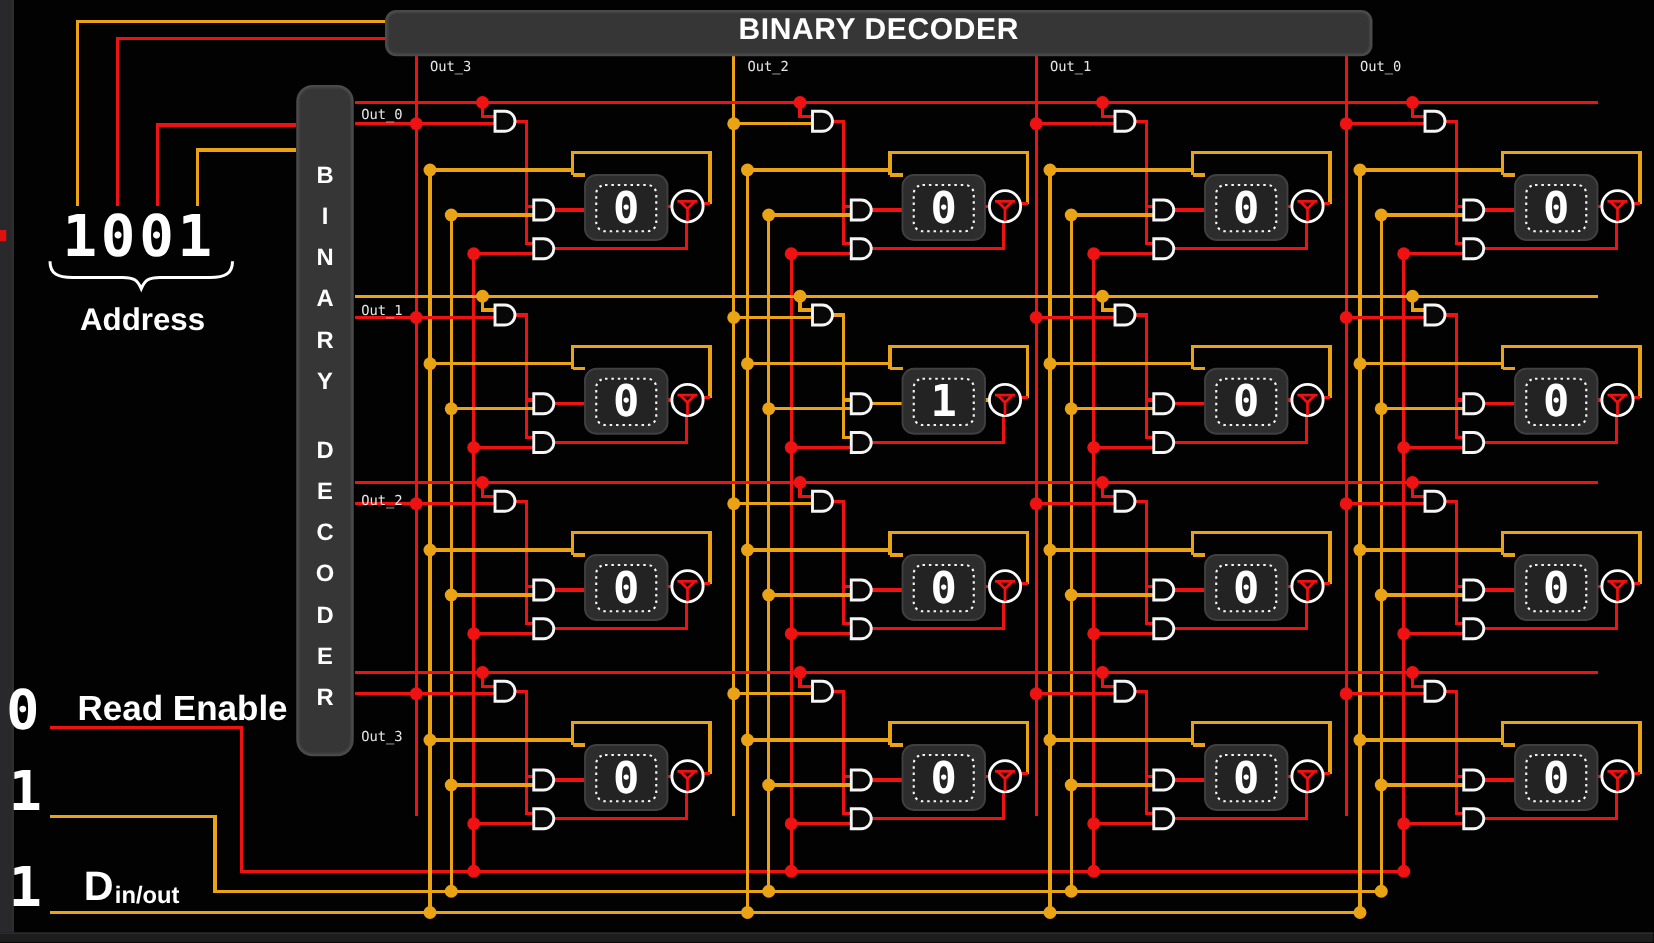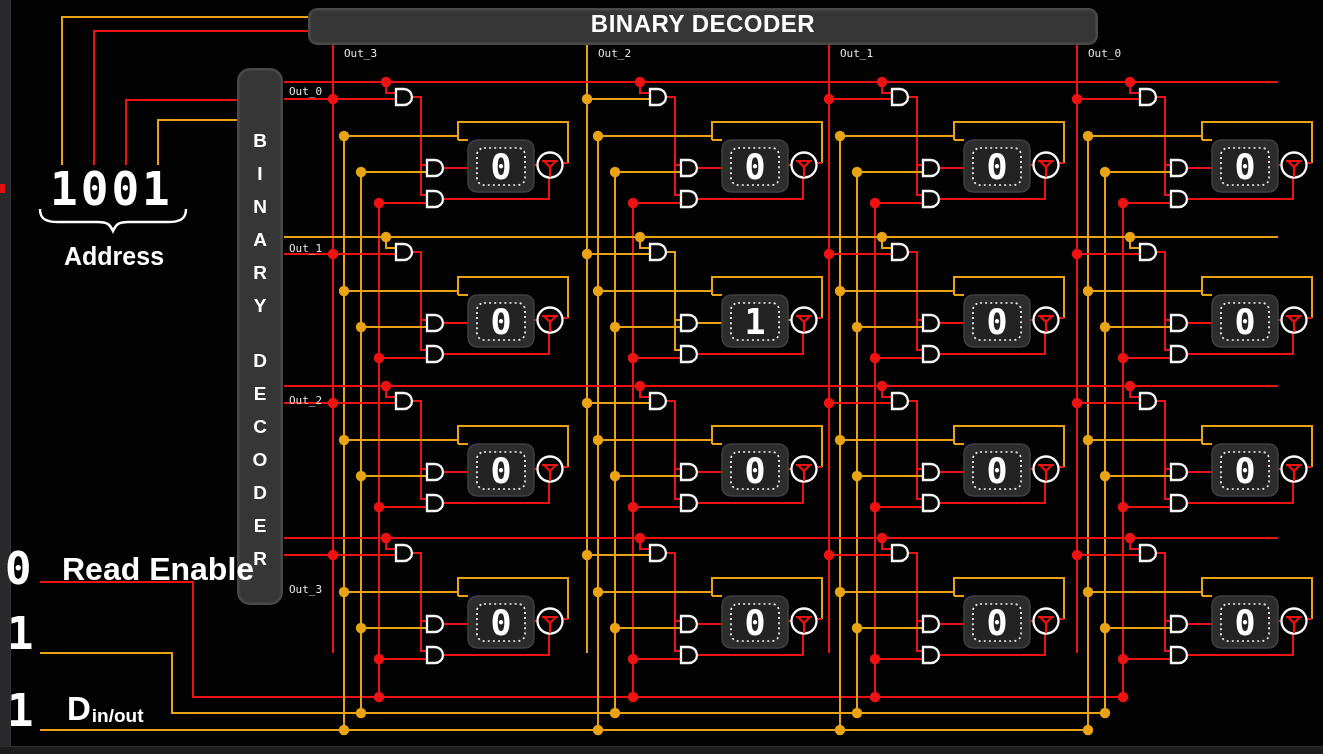--- a/index.html
+++ b/index.html
@@ -12,21 +12,21 @@
   .chip{position:absolute;background:#363636;border:2px solid #4a4a4a;border-radius:9px;
         box-shadow:inset 0 0 0 1px #404040;display:flex;align-items:flex-start;justify-content:center;}
   .top-chip{left:308px;top:8px;width:786px;height:33px;}
   .top-chip span{color:#fff;font-weight:bold;font-size:24px;letter-spacing:.5px;}
   .left-chip{left:237px;top:68px;width:42px;height:533px;border-radius:13px;}
   .left-letter{position:absolute;left:0;width:100%;text-align:center;color:#fff;font-weight:bold;font-size:19px;height:22px;line-height:22px;}
   .addr-value{position:absolute;left:50px;top:169px;color:#fff;font-family:"DejaVu Sans Mono",monospace;
               font-weight:bold;font-size:46px;line-height:40px;letter-spacing:3px;}
   .addr-label{position:absolute;left:64px;top:229px;color:#fff;font-weight:bold;font-size:25px;margin-top:13px;}
   .ctl-val{position:absolute;color:#fff;font-family:"DejaVu Sans Mono",monospace;font-weight:bold;font-size:44px;line-height:40px;}
-  .ctl-label{position:absolute;color:#fff;font-weight:bold;font-size:32px;}
+  .ctl-label{position:absolute;color:#fff;font-weight:bold;font-size:28px;}
   .dsub{font-size:19px;position:relative;top:2px;left:1px;}
 </style>
 </head>
 <body>
 
 <div class="stage">
 
   <svg id="circuit" width="1323" height="754" viewBox="0 0 1323 754">
       <polyline points="40,582 193,582 193,697 1123,697" fill="none" stroke="#ee1212" stroke-width="2.7" shape-rendering="crispEdges"></polyline>
       <polyline points="40,653 172,653 172,713 1105,713" fill="none" stroke="#e9a315" stroke-width="2.7" shape-rendering="crispEdges"></polyline>

